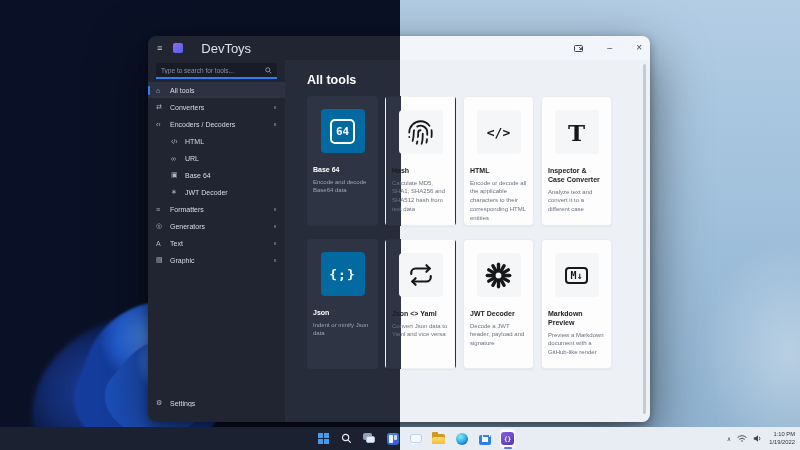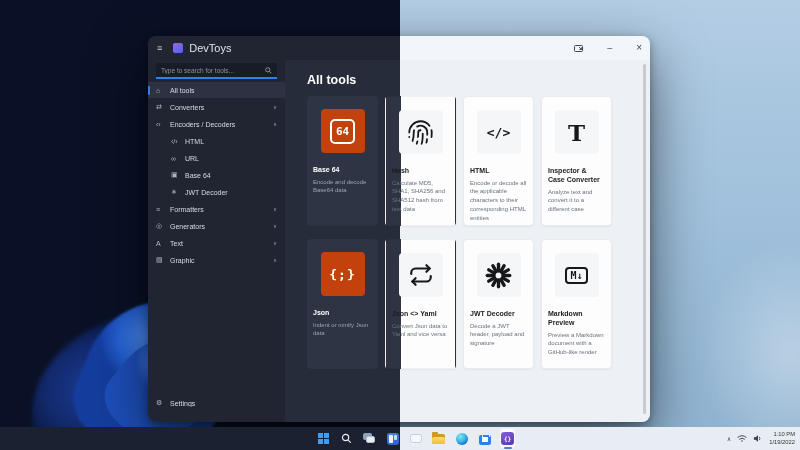--- a/index.html
+++ b/index.html
@@ -26,21 +26,21 @@
   
   .window { position:absolute; left:148px; top:36px; width:502px; height:386px; border-radius:8px;
     overflow:hidden; box-shadow:0 20px 55px rgba(0,0,0,.55), 0 3px 10px rgba(0,0,0,.35); }
 
   .titlebar { position:relative; height:24px;
     background:linear-gradient(90deg,#202531 0,#202531 252px,#f2f5f9 252px);
     display:flex; align-items:center; }
   .tb-menu { color:#cdd3df; font-size:9px; margin-left:9px; line-height:1; cursor:default; }
   .tb-logo { width:10px; height:10px; border-radius:2px; margin-left:11px;
     background:linear-gradient(135deg,#9a63f2,#4a66e8); }
-  .tb-title { color:#dde2ea; font-size:11px; margin-left:6px; }
+  .tb-title { color:#dde2ea; font-size:13px; margin-left:18px; }
   .tb-controls { position:absolute; right:8px; top:0; height:24px; display:flex; align-items:center; gap:24px; }
   .tb-btn { color:#3d4450; font-size:9px; line-height:1; display:flex; align-items:center; }
   .tb-close { font-size:10px; }
 
   
   .sidebar { position:absolute; left:0; top:24px; width:137px; bottom:0; background:#202531; }
   .searchbox { margin:3px 8px 3px; height:16px; background:#171c26; border-bottom:2px solid #2f7ff2;
     border-radius:2px 2px 0 0; display:flex; align-items:center; padding:0 5px; }
   .searchbox input { flex:1; background:transparent; border:0; outline:0; color:#cfd5e0;
     font-size:6.5px; font-family:inherit; min-width:0; }
@@ -65,21 +65,21 @@
   .heading { position:absolute; left:22px; top:13px; font-size:12.5px; font-weight:700; color:#ffffff; }
   .cards { position:absolute; left:22px; top:36px; display:grid;
     grid-template-columns:repeat(4,71px); grid-auto-rows:130px; column-gap:7px; row-gap:13px; }
   .card { border-radius:4px; padding:5px 6px; cursor:default; }
   .card.dark { background:#2e3443; }
   .card.light { background:#fdfdfd; border:1px solid #e9eaec; box-shadow:0 1px 2px rgba(0,0,0,.05); }
   .card.split { background:linear-gradient(90deg,#2e3443 0,#2e3443 15px,#fdfdfd 15px);
     border:1px solid rgba(0,0,0,.05); box-shadow:0 1px 2px rgba(0,0,0,.05); }
   .tile { width:44px; height:44px; border-radius:4px; margin:8px auto 0;
     display:flex; align-items:center; justify-content:center; }
-  .card.dark .tile { background:#c2410c; color:#ffffff; }
+  .card.dark .tile { background:#0369a1; color:#ffffff; }
   .card.light .tile, .card.split .tile { background:#f5f6f7; color:#17181a; }
   .card-title { margin-top:13px; font-size:7px; font-weight:700; line-height:1.25; }
   .card-desc { margin-top:3px; font-size:6px; line-height:1.45; }
   .card.dark .card-title { color:#ffffff; }
   .card.dark .card-desc { color:#9aa3b5; }
   .card.light .card-title, .card.split .card-title { color:#1b1c1f; }
   .card.light .card-desc, .card.split .card-desc { color:#6a7180; }
 
   .g-box64 { border:2px solid currentColor; border-radius:5px; width:25px; height:25px;
     display:flex; align-items:center; justify-content:center; font-weight:700; font-size:11px;

